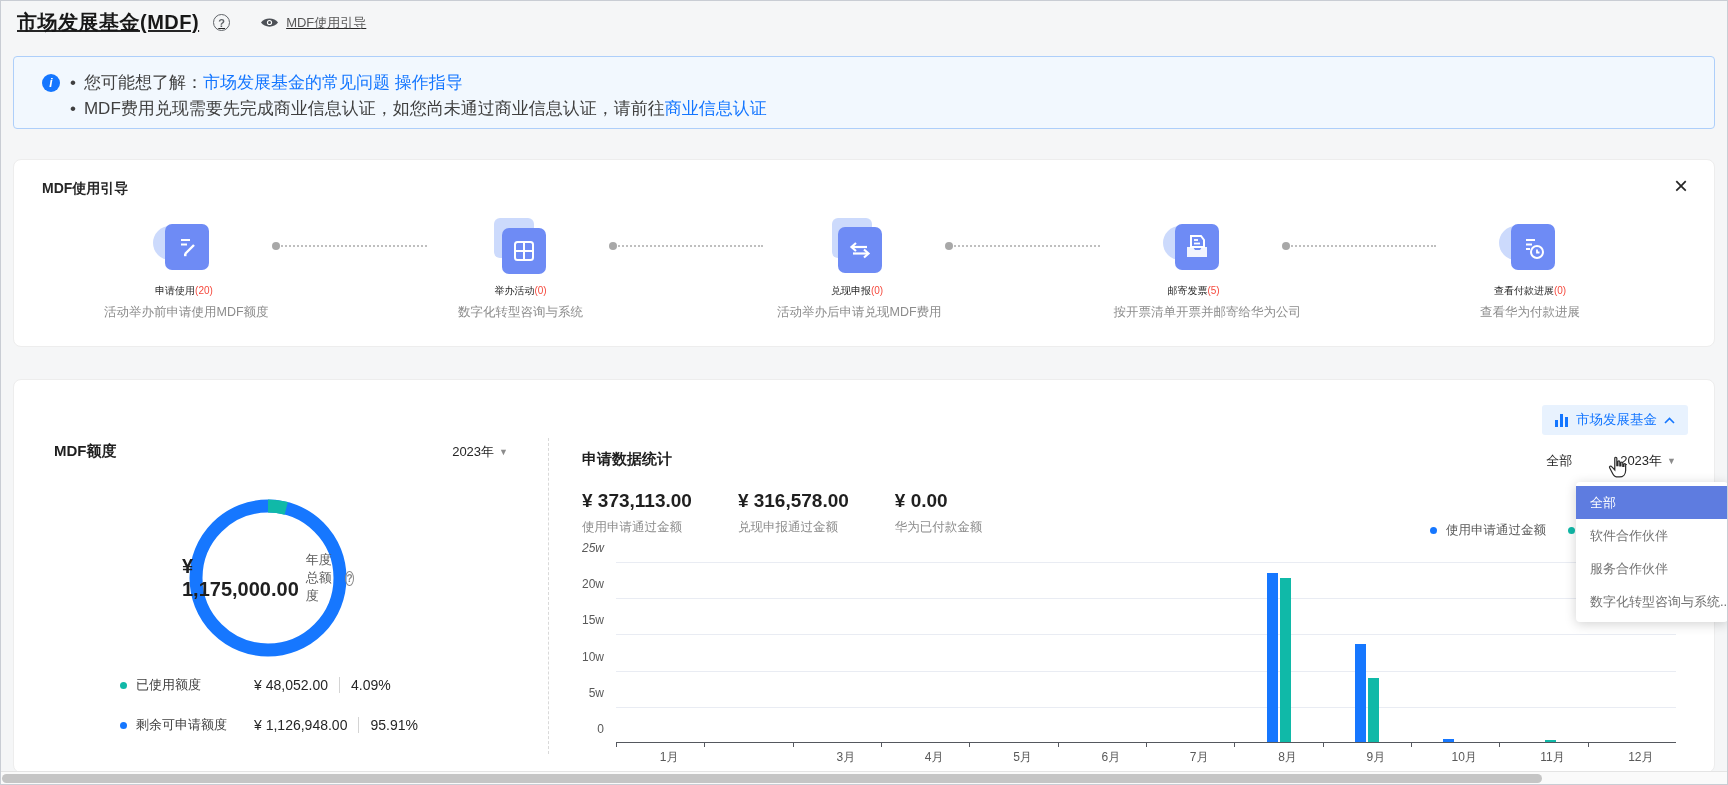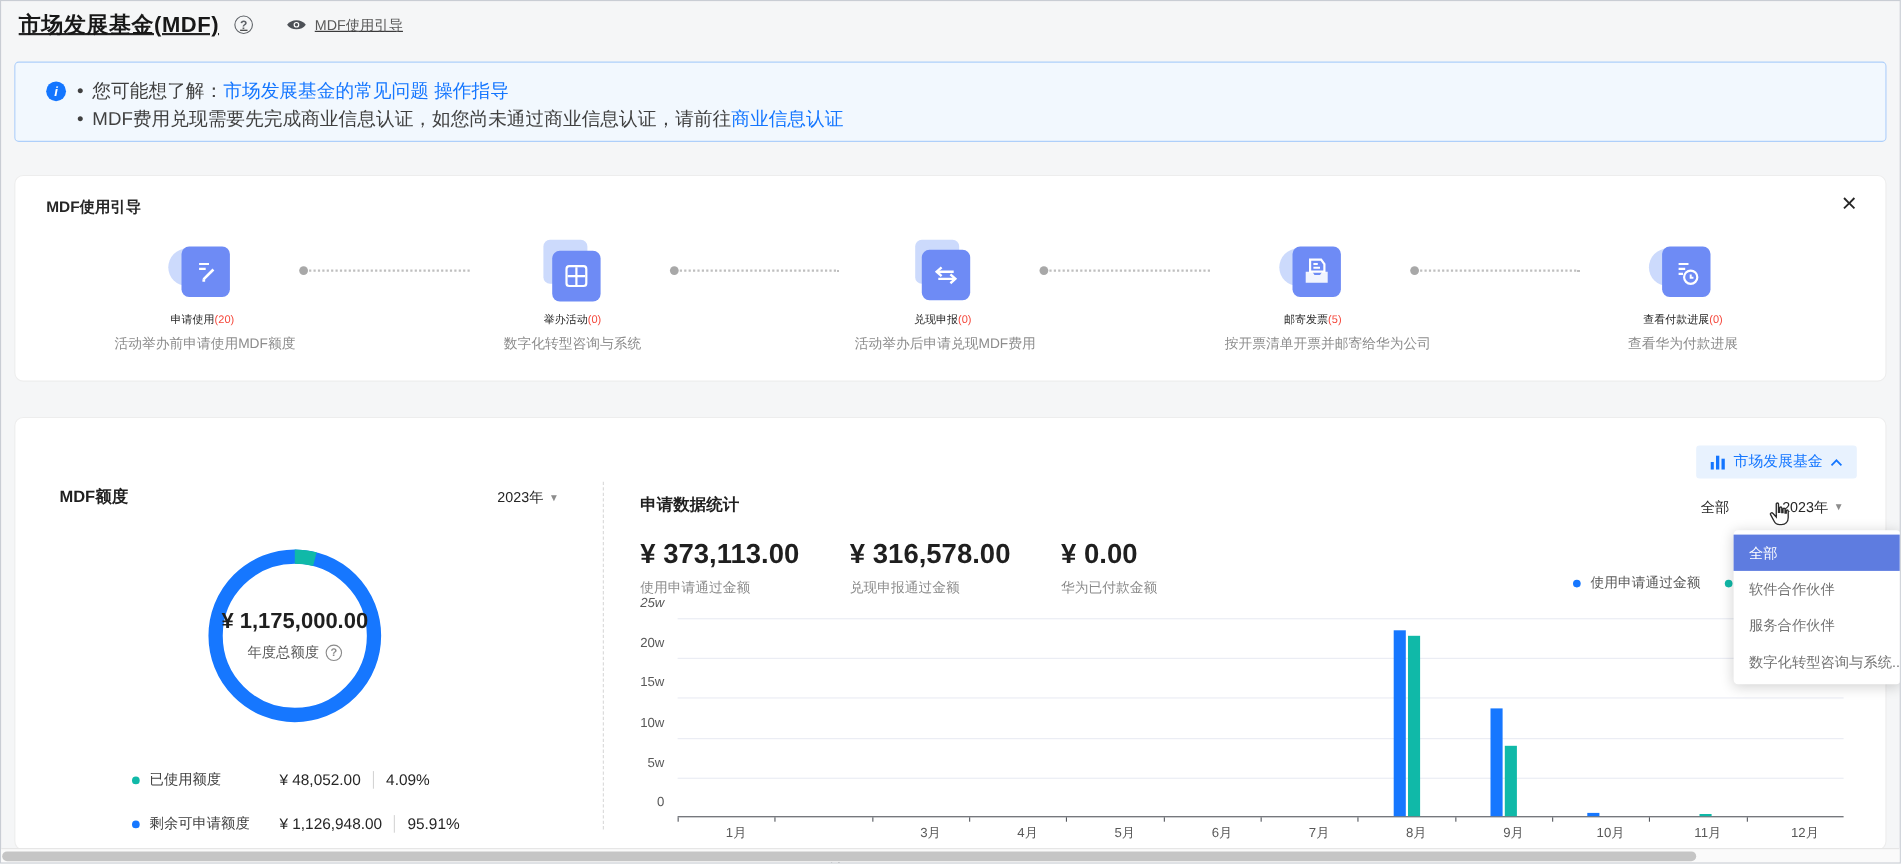--- a/index.html
+++ b/index.html
@@ -50,40 +50,40 @@
   .collapse-btn { position:absolute; right:26px; top:25px; display:flex; align-items:center; gap:7px;
                   background:#e8f2fe; color:#1476ff; font-size:13.5px; padding:6px 13px; border-radius:3px; cursor:pointer; }
 
   
   .quota-col { position:absolute; left:0; top:0; width:534px; height:100%; }
   .col-title { font-size:15px; font-weight:bold; color:#1f1f1f; }
   .quota-head { position:absolute; left:40px; right:40px; top:62px; display:flex; justify-content:space-between; align-items:center; }
   .year-select { display:flex; align-items:center; gap:5px; font-size:13px; color:#262626; cursor:pointer; }
   .tri { font-size:9px; color:#8c8c8c; }
   .donut-wrap { position:absolute; left:168px; top:112px; width:172px; height:172px; }
-  .donut-center { position:absolute; inset:0; display:flex; flex-direction:column; align-items:center; justify-content:center; gap:7px; }
+  .donut-center { position:absolute; inset:0; display:flex; align-items:center; justify-content:center; gap:7px; }
   .donut-total { font-size:20px; font-weight:600; color:#1f1f1f; }
   .donut-sub { display:flex; align-items:center; gap:6px; font-size:13px; color:#595959; }
   .qmark.sm { width:15px; height:15px; font-size:10px; border-color:#8a8a8a; color:#8a8a8a; }
-  .quota-legend { position:absolute; left:106px; top:320px; }
+  .quota-legend { position:absolute; left:106px; top:296px; }
   .ql-row { display:flex; align-items:center; margin-bottom:22px; }
   .dot { width:7px; height:7px; border-radius:50%; flex:0 0 auto; margin-right:9px; }
   .ql-label { width:118px; font-size:13px; color:#404040; }
   .ql-value { font-size:14px; color:#262626; }
   .ql-pct { font-size:14px; color:#262626; border-left:1px solid #d4d4d4; margin-left:11px; padding-left:11px; }
 
   .v-divider { position:absolute; left:534px; top:58px; bottom:18px; border-left:1px dashed #d9d9d9; }
 
   
   .stats-col { position:absolute; left:546px; right:0; top:0; bottom:0; }
   .stats-title { position:absolute; left:22px; top:70px; }
   .filter-row { position:absolute; right:38px; top:72px; display:flex; align-items:center; gap:48px; }
   .filter-item { display:flex; align-items:center; gap:5px; font-size:13px; color:#262626; cursor:pointer; }
   .stat-cards { position:absolute; left:22px; top:110px; display:flex; gap:46px; }
-  .stat-value { font-size:25px; font-weight:600; color:#1f1f1f; }
+  .stat-value { font-size:19px; font-weight:600; color:#1f1f1f; }
   .stat-label { margin-top:7px; font-size:12.5px; color:#8c8c8c; }
   .chart-legend { position:absolute; right:30px; top:142px; display:flex; gap:22px; font-size:12.5px; color:#595959; }
   .cl-item { display:flex; align-items:center; }
 
   
   .chart-plot { position:absolute; left:56px; top:182px; width:1060px; height:181px; border-bottom:1px solid #55585e; }
   .gridline { position:absolute; left:0; right:0; height:1px; background:#e9ecf3; }
   .bar { position:absolute; bottom:0; width:11px; }
   .ytick-col { position:absolute; left:0; top:175px; width:44px; height:181px; }
   .ytick { position:absolute; right:0; font-size:12px; color:#595959; text-align:right; }

